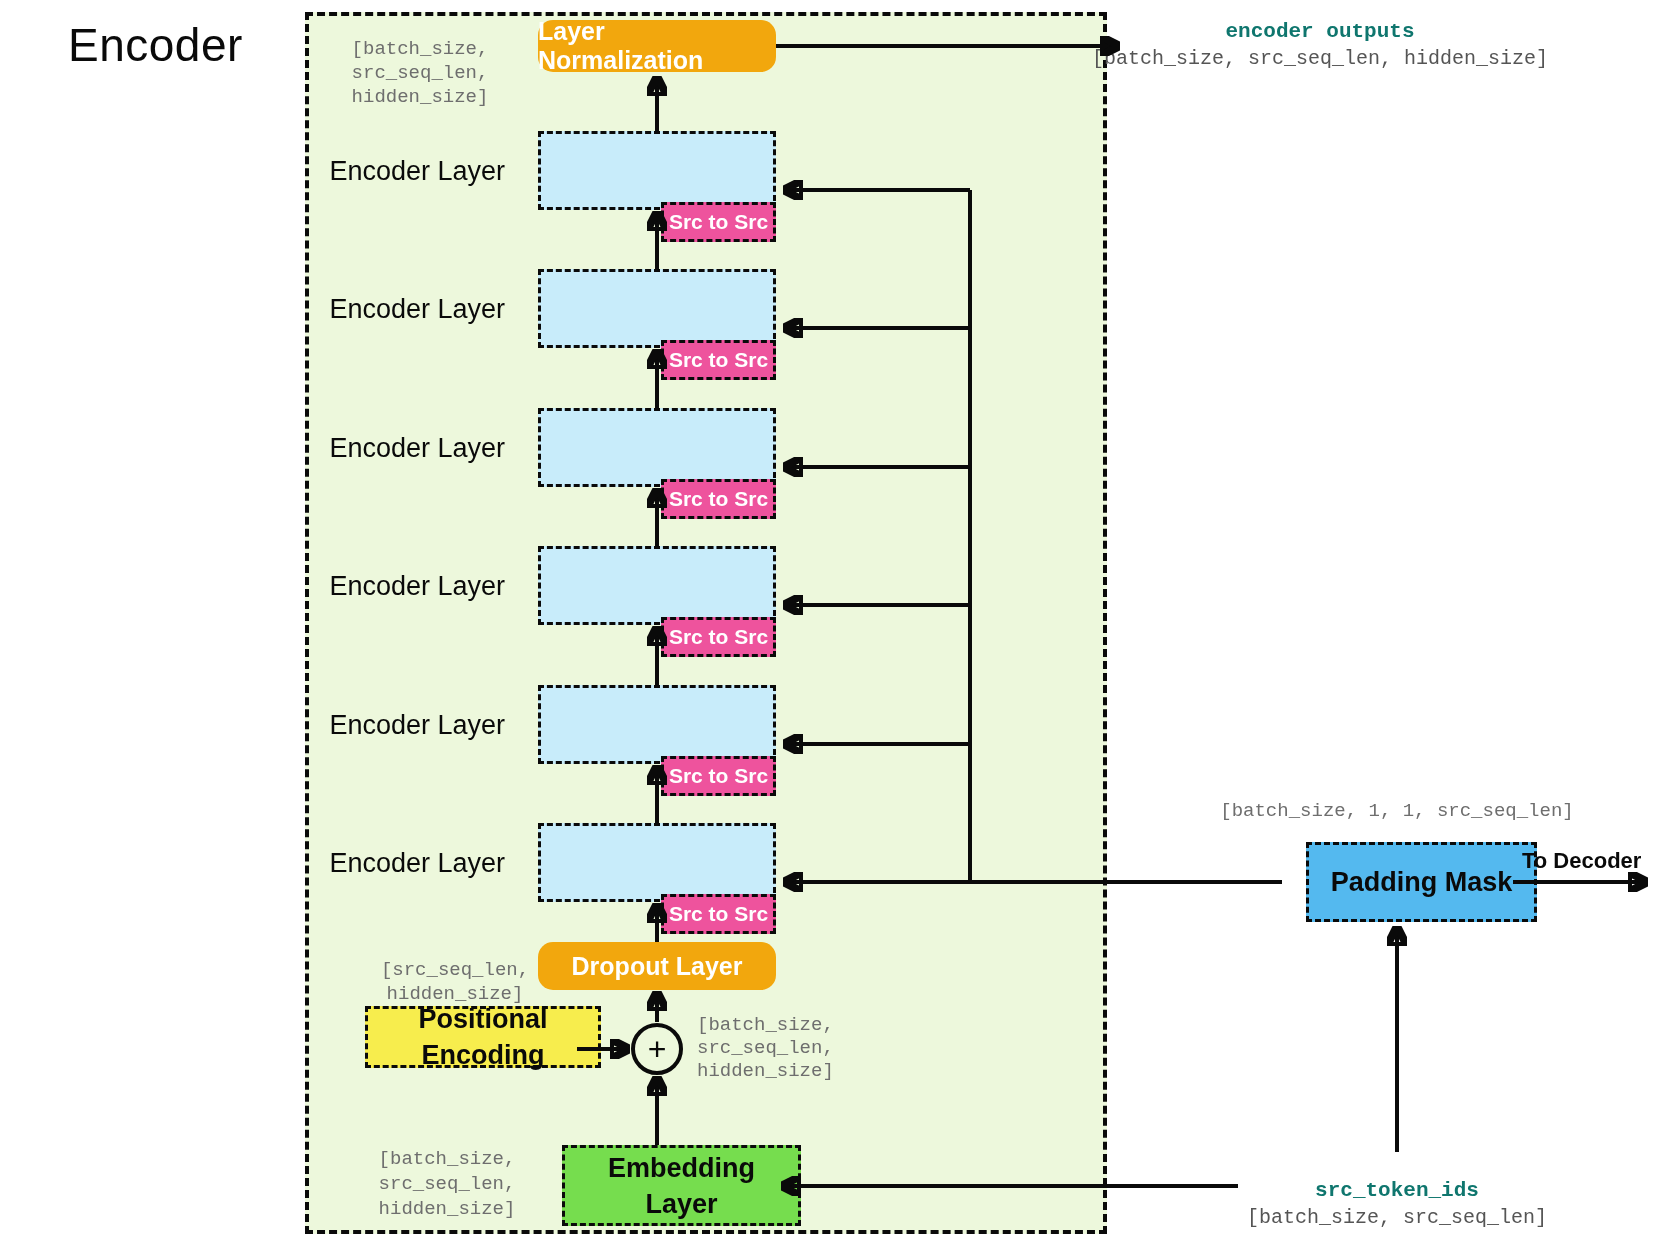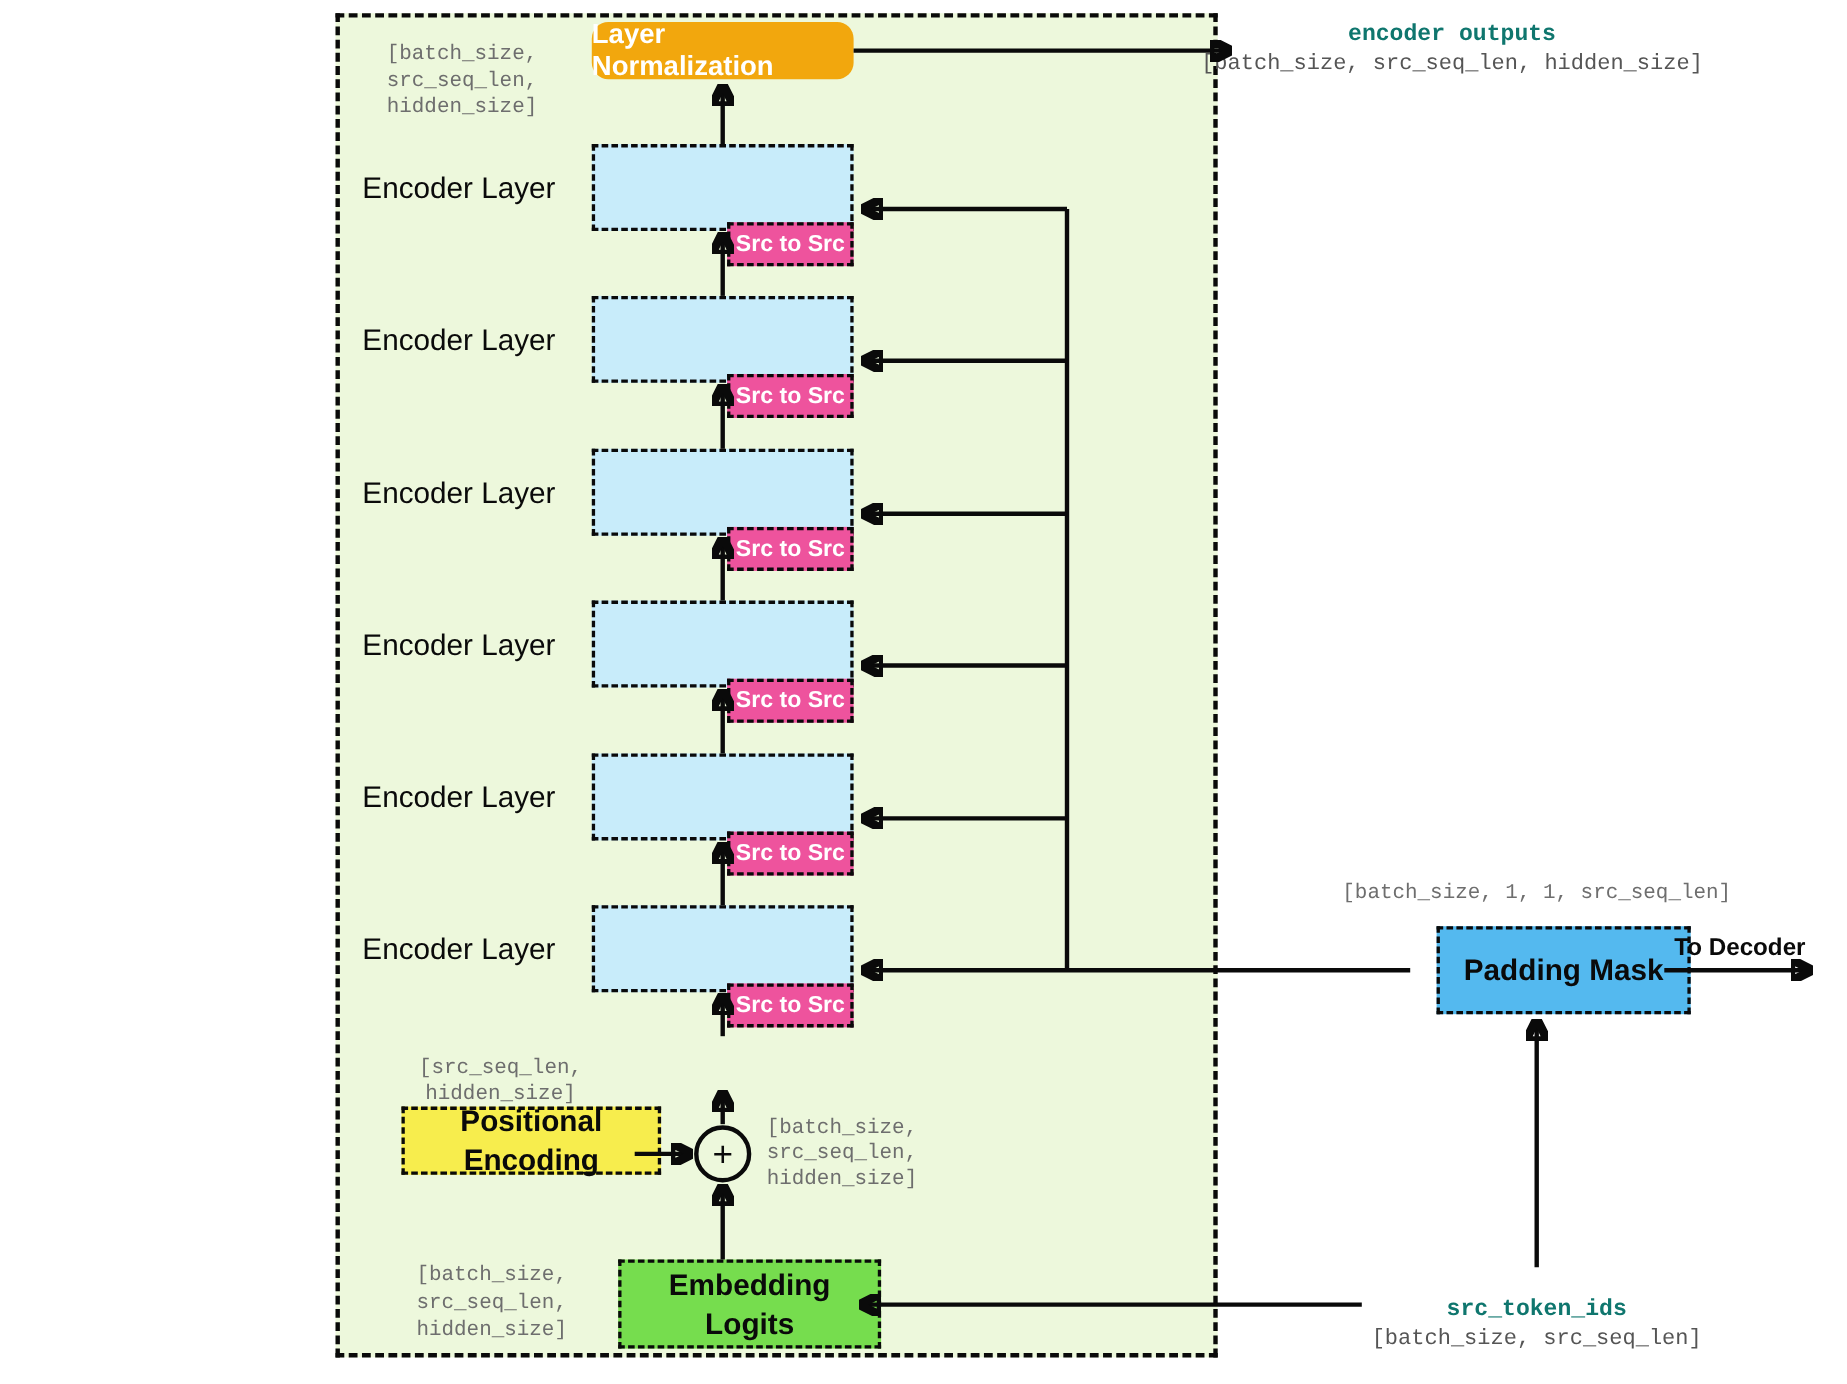--- a/index.html
+++ b/index.html
@@ -98,20 +98,21 @@
   #wires path { stroke:#0a0a0a; stroke-width:4; fill:none; }
   #wires .arrow { marker-end:url(#ah); }
 </style>
 </head>
 <body>
 
 <div id="canvas">
 
   <div class="abs" id="encoder-box"></div>
 
+  <div class="abs diagram-title">Encoder</div>
 
   <div class="abs orange-bar" style="top:20px; height:52px;">
     <span>Layer Normalization</span>
   </div>
   <div class="abs shape-note preline" id="ln-shape">[batch_size,
 src_seq_len,
 hidden_size]</div>
 
   <div class="abs mono-caption" id="encoder-outputs">
     <div class="cap-title">encoder outputs</div>
@@ -147,41 +148,44 @@
   <div class="abs attn-pink" style="top:724px;">
     <span>Src to Src</span>
   </div>
 
   <div class="abs layer-label" style="top:847px;">Encoder Layer</div>
   <div class="abs layer-blue" style="top:823px;"></div>
   <div class="abs attn-pink" style="top:862px;">
     <span>Src to Src</span>
   </div>
 
+  <div class="abs orange-bar" style="top:942px; height:48px;">
+    <span>Dropout Layer</span>
+  </div>
 
   <div class="abs" id="plus-circle">
     <span>+</span>
   </div>
   <div class="abs shape-note preline" id="sum-shape">[batch_size,
 src_seq_len,
 hidden_size]</div>
 
   <div class="abs shape-note preline" id="pos-shape">[src_seq_len,
 hidden_size]</div>
   <div class="abs dash-box preline" id="pos-enc">
     <span class="preline">Positional
 Encoding</span>
   </div>
 
   <div class="abs shape-note preline" id="embed-shape">[batch_size,
 src_seq_len,
 hidden_size]</div>
   <div class="abs dash-box preline" id="embedding">
     <span class="preline">Embedding
-Logits</span>
+Layer</span>
   </div>
 
   <div class="abs shape-note" id="mask-shape">[batch_size, 1, 1, src_seq_len]</div>
   <div class="abs dash-box" id="padding-mask">
     <span>Padding Mask</span>
   </div>
   <div class="abs" id="to-decoder">To Decoder</div>
 
   <div class="abs mono-caption" id="src-token-ids">
     <div class="cap-title">src_token_ids</div>

